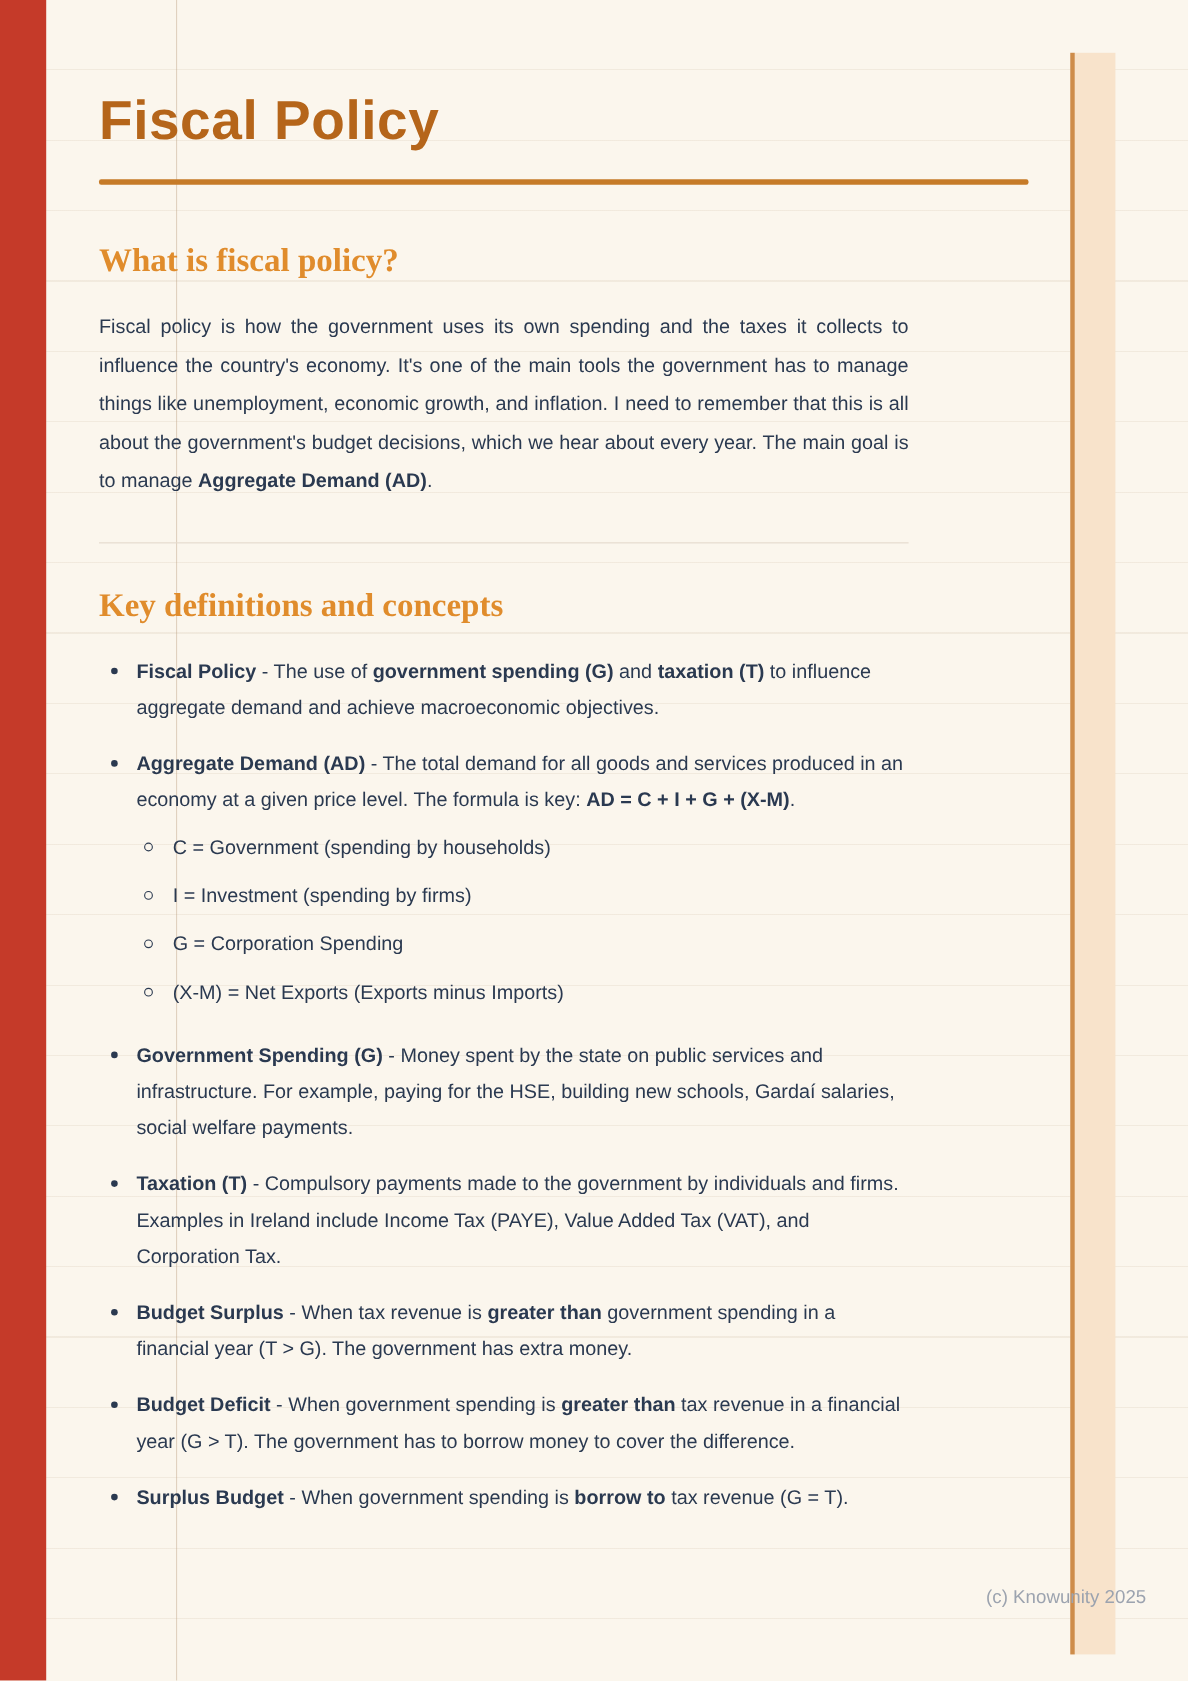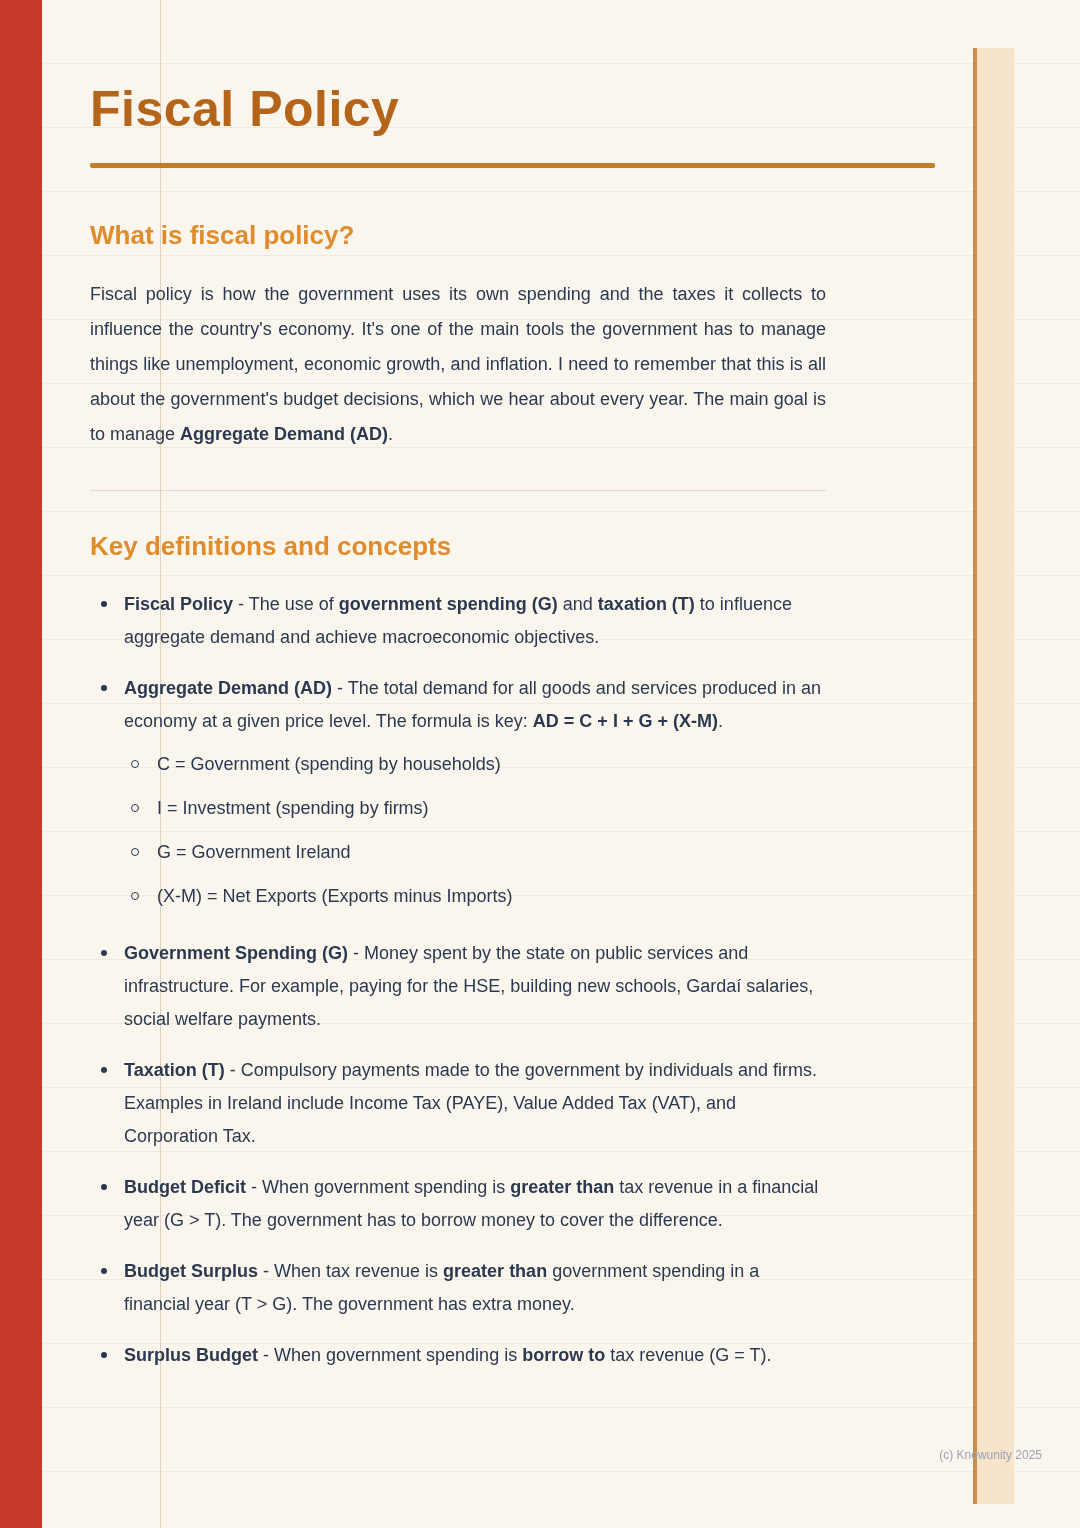--- a/index.html
+++ b/index.html
@@ -64,23 +64,24 @@
   }
   .title-rule {
     margin-top: 26px;
     width: 845px;
     height: 5px;
     background: #C67B28;
     border-radius: 2px;
   }
   h2.section-heading {
     margin: 0;
-    font-size: 26px;
+    font-size: 30px;
     font-weight: 700;
     color: #E08C2C;
+    font-family: Liberation Serif, serif;
   }
   .section-what { margin-top: 52px; }
   .section-key  { margin-top: 40px; }
   p.body-text {
     margin: 26px 0 0 0;
     width: 736px;
     font-size: 18px;
     line-height: 35px;
     text-align: justify;
     color: #2A3950;
@@ -129,21 +130,21 @@
     left: 7px; top: 12px;
     width: 6px; height: 6px;
     border-radius: 50%;
     background: transparent;
     border: 1.5px solid #2A3950;
   }
   strong { font-weight: 700; }
   .footer {
     position: absolute;
     right: 66px; bottom: 66px;
-    font-size: 12px;
+    font-size: 17px;
     color: #9CA3AF;
     z-index: 4;
   }
 </style>
 </head>
 <body>
 
 <div class="page">
   <div class="left-stripe"></div>
   <div class="margin-line"></div>
@@ -160,26 +161,26 @@
 
     <hr class="divider">
 
     <section class="section-key">
       <h2 class="section-heading">Key definitions and concepts</h2>
       <ul class="def-list" id="definitions-list">
           <li><span class="li-text"><strong>Fiscal Policy</strong> - The use of <strong>government spending (G)</strong> and <strong>taxation (T)</strong> to influence aggregate demand and achieve macroeconomic objectives.</span></li>
           <li><span class="li-text"><strong>Aggregate Demand (AD)</strong> - The total demand for all goods and services produced in an economy at a given price level. The formula is key: <strong>AD = C + I + G + (X-M)</strong>.</span><ul class="sub-list">
               <li>C = Government (spending by households)</li>
               <li>I = Investment (spending by firms)</li>
-              <li>G = Government Ireland</li>
+              <li>G = Corporation Spending</li>
               <li>(X-M) = Net Exports (Exports minus Imports)</li>
             </ul></li>
           <li><span class="li-text"><strong>Government Spending (G)</strong> - Money spent by the state on public services and infrastructure. For example, paying for the HSE, building new schools, Gardaí salaries, social welfare payments.</span></li>
           <li><span class="li-text"><strong>Taxation (T)</strong> - Compulsory payments made to the government by individuals and firms. Examples in Ireland include Income Tax (PAYE), Value Added Tax (VAT), and Corporation Tax.</span></li>
+          <li><span class="li-text"><strong>Budget Surplus</strong> - When tax revenue is <strong>greater than</strong> government spending in a financial year (T &gt; G). The government has extra money.</span></li>
           <li><span class="li-text"><strong>Budget Deficit</strong> - When government spending is <strong>greater than</strong> tax revenue in a financial year (G &gt; T). The government has to borrow money to cover the difference.</span></li>
-          <li><span class="li-text"><strong>Budget Surplus</strong> - When tax revenue is <strong>greater than</strong> government spending in a financial year (T &gt; G). The government has extra money.</span></li>
           <li><span class="li-text"><strong>Surplus Budget</strong> - When government spending is <strong>borrow to</strong> tax revenue (G = T).</span></li>
         </ul>
     </section>
   </div>
 
   <div class="footer">(c) Knowunity 2025</div>
 </div>
 
 </body></html>

